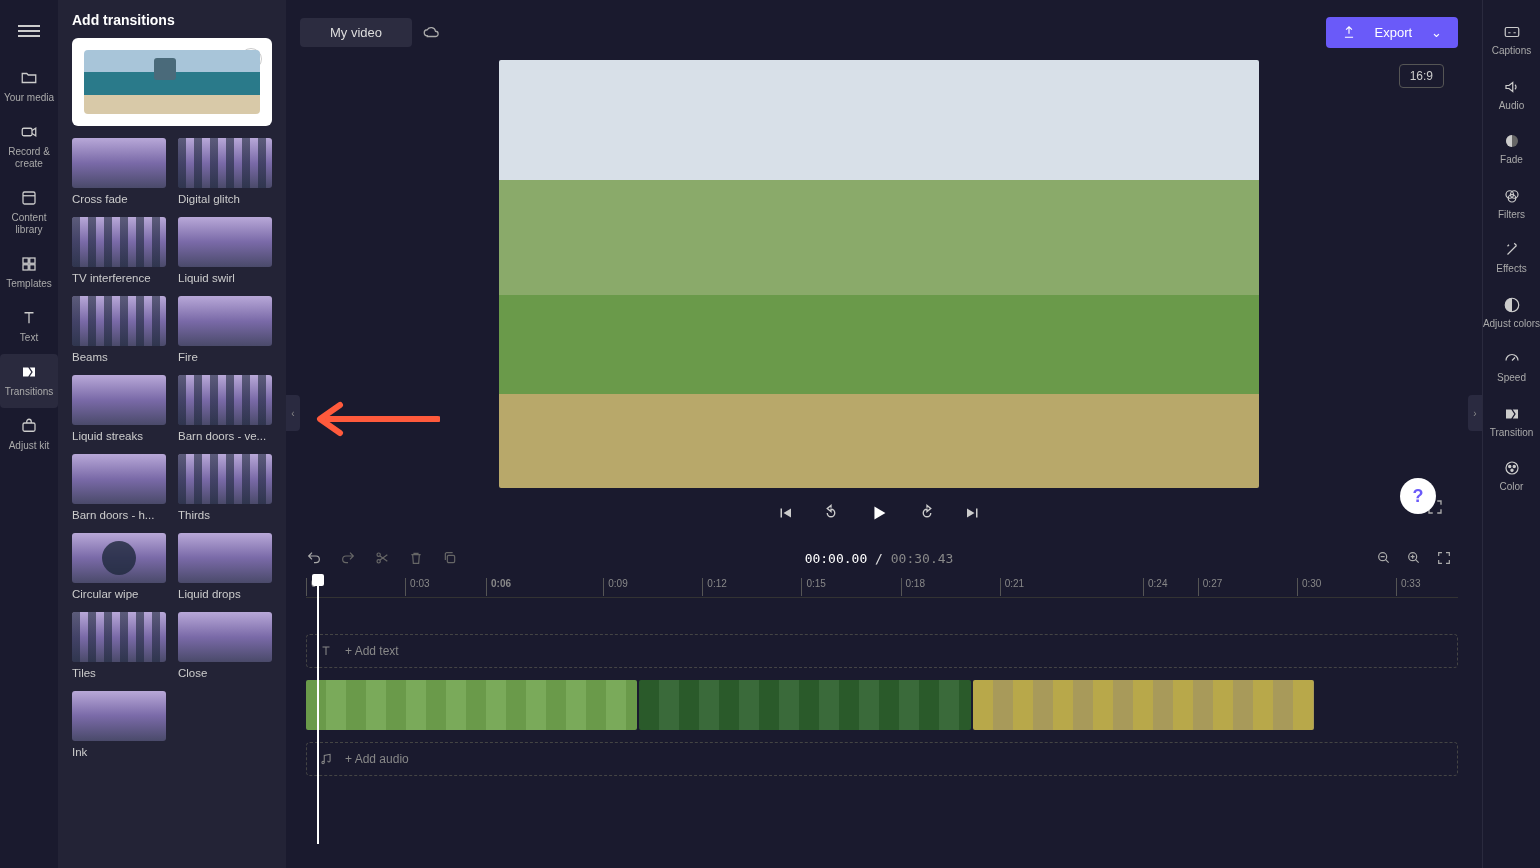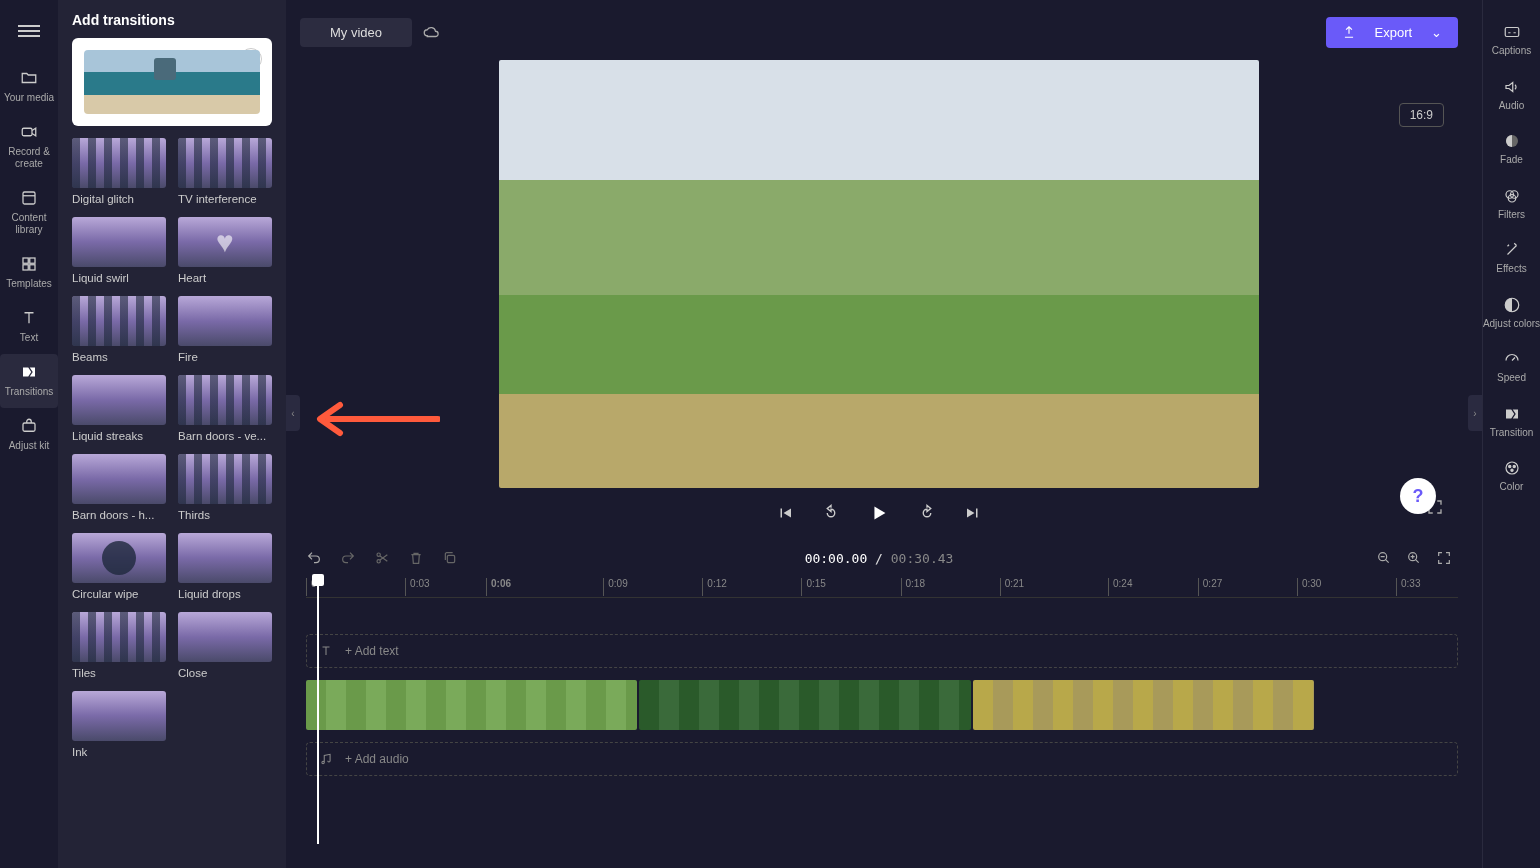--- a/index.html
+++ b/index.html
@@ -31,21 +31,21 @@
 .thumb.bars::after { content: ''; position: absolute; inset: 0; background: repeating-linear-gradient(90deg, rgba(30,40,60,0.6) 0 8px, transparent 8px 16px); }
 
 .panel-collapse { position: absolute; left: 286px; top: 395px; width: 14px; height: 36px; background: #2a2a40; border-radius: 0 4px 4px 0; display: flex; align-items: center; justify-content: center; color: #888; cursor: pointer; font-size: 10px; z-index: 5; }
 
 
 .header { position: absolute; left: 300px; top: 10px; right: 82px; height: 44px; display: flex; align-items: center; }
 .proj-title { background: #2c2c40; padding: 7px 30px; border-radius: 4px; font-size: 13px; color: #ddd; }
 .cloud-icon { margin-left: 10px; color: #aaa; }
 .spacer { flex: 1; }
 .export-btn { background: #6a5af9; color: #fff; padding: 8px 16px; border-radius: 4px; display: flex; align-items: center; gap: 19px; cursor: pointer; font-size: 13px; }
-.aspect-btn { position: absolute; right: 96px; top: 64px; border: 1px solid #555; padding: 4px 10px; border-radius: 4px; font-size: 12px; color: #ccc; cursor: pointer; margin-top: 39px; }
+.aspect-btn { position: absolute; right: 96px; top: 64px; border: 1px solid #555; padding: 4px 10px; border-radius: 4px; font-size: 12px; color: #ccc; cursor: pointer; }
 
 
 .preview-wrap { position: absolute; left: 300px; top: 60px; right: 82px; height: 478px; display: flex; flex-direction: column; align-items: center; }
 .preview { width: 760px; height: 428px; background: linear-gradient(to bottom, #d8e0e8 0 28%, #8aaa6a 28% 55%, #6a9a4a 55% 78%, #b8a86a 78% 100%); border-radius: 2px; }
 .play-controls { display: flex; gap: 28px; align-items: center; margin-top: 14px; }
 .play-controls .ctrl { cursor: pointer; color: #ccc; }
 .fullscreen-btn { position: absolute; right: 96px; top: 498px; cursor: pointer; color: #aaa; }
 .help-fab { position: absolute; right: 104px; top: 478px; width: 36px; height: 36px; border-radius: 50%; background: #fff; color: #6a5af9; display: flex; align-items: center; justify-content: center; font-weight: bold; font-size: 18px; cursor: pointer; }
 
 
@@ -156,34 +156,34 @@
 </div>
 
 <div class="panel">
   <h1>Add transitions</h1>
   <div class="tip-card">
     <div class="close">✕</div>
     <div class="demo"></div>
   </div>
   <div class="grid">
     <div class="trans">
+        <div class="thumb"></div>
+        <div class="label">Cross fade</div>
+      </div>
+    <div class="trans">
         <div class="thumb bars"></div>
         <div class="label">Digital glitch</div>
       </div>
     <div class="trans">
         <div class="thumb bars"></div>
         <div class="label">TV interference</div>
       </div>
     <div class="trans">
         <div class="thumb"></div>
         <div class="label">Liquid swirl</div>
-      </div>
-    <div class="trans">
-        <div class="thumb heart"></div>
-        <div class="label">Heart</div>
       </div>
     <div class="trans">
         <div class="thumb bars"></div>
         <div class="label">Beams</div>
       </div>
     <div class="trans">
         <div class="thumb"></div>
         <div class="label">Fire</div>
       </div>
     <div class="trans">
@@ -420,21 +420,21 @@
   <div class="ruler" id="ruler">
     <div class="playhead"></div>
   <div class="tick" style="left: 0px;">0</div>
       <div class="tick" style="left: 99.0909px;">0:03</div>
       <div class="tick" style="left: 180px; font-weight: bold;">0:06</div>
       <div class="tick" style="left: 297.273px;">0:09</div>
       <div class="tick" style="left: 396.364px;">0:12</div>
       <div class="tick" style="left: 495.455px;">0:15</div>
       <div class="tick" style="left: 594.545px;">0:18</div>
       <div class="tick" style="left: 693.636px;">0:21</div>
-      <div class="tick" style="left: 802px;">0:24</div>
+      <div class="tick" style="left: 837px;">0:24</div>
       <div class="tick" style="left: 891.818px;">0:27</div>
       <div class="tick" style="left: 990.909px;">0:30</div>
       <div class="tick" style="left: 1090px;">0:33</div>
     </div>
   <div class="tracks">
     <div class="track">
       <svg viewBox="0 0 24 24" width="14" height="14" fill="none" stroke="#888" stroke-width="1.8">
           <path d="M6 5h12M12 5v14"></path>
         </svg>
       <span>+ Add text</span>

